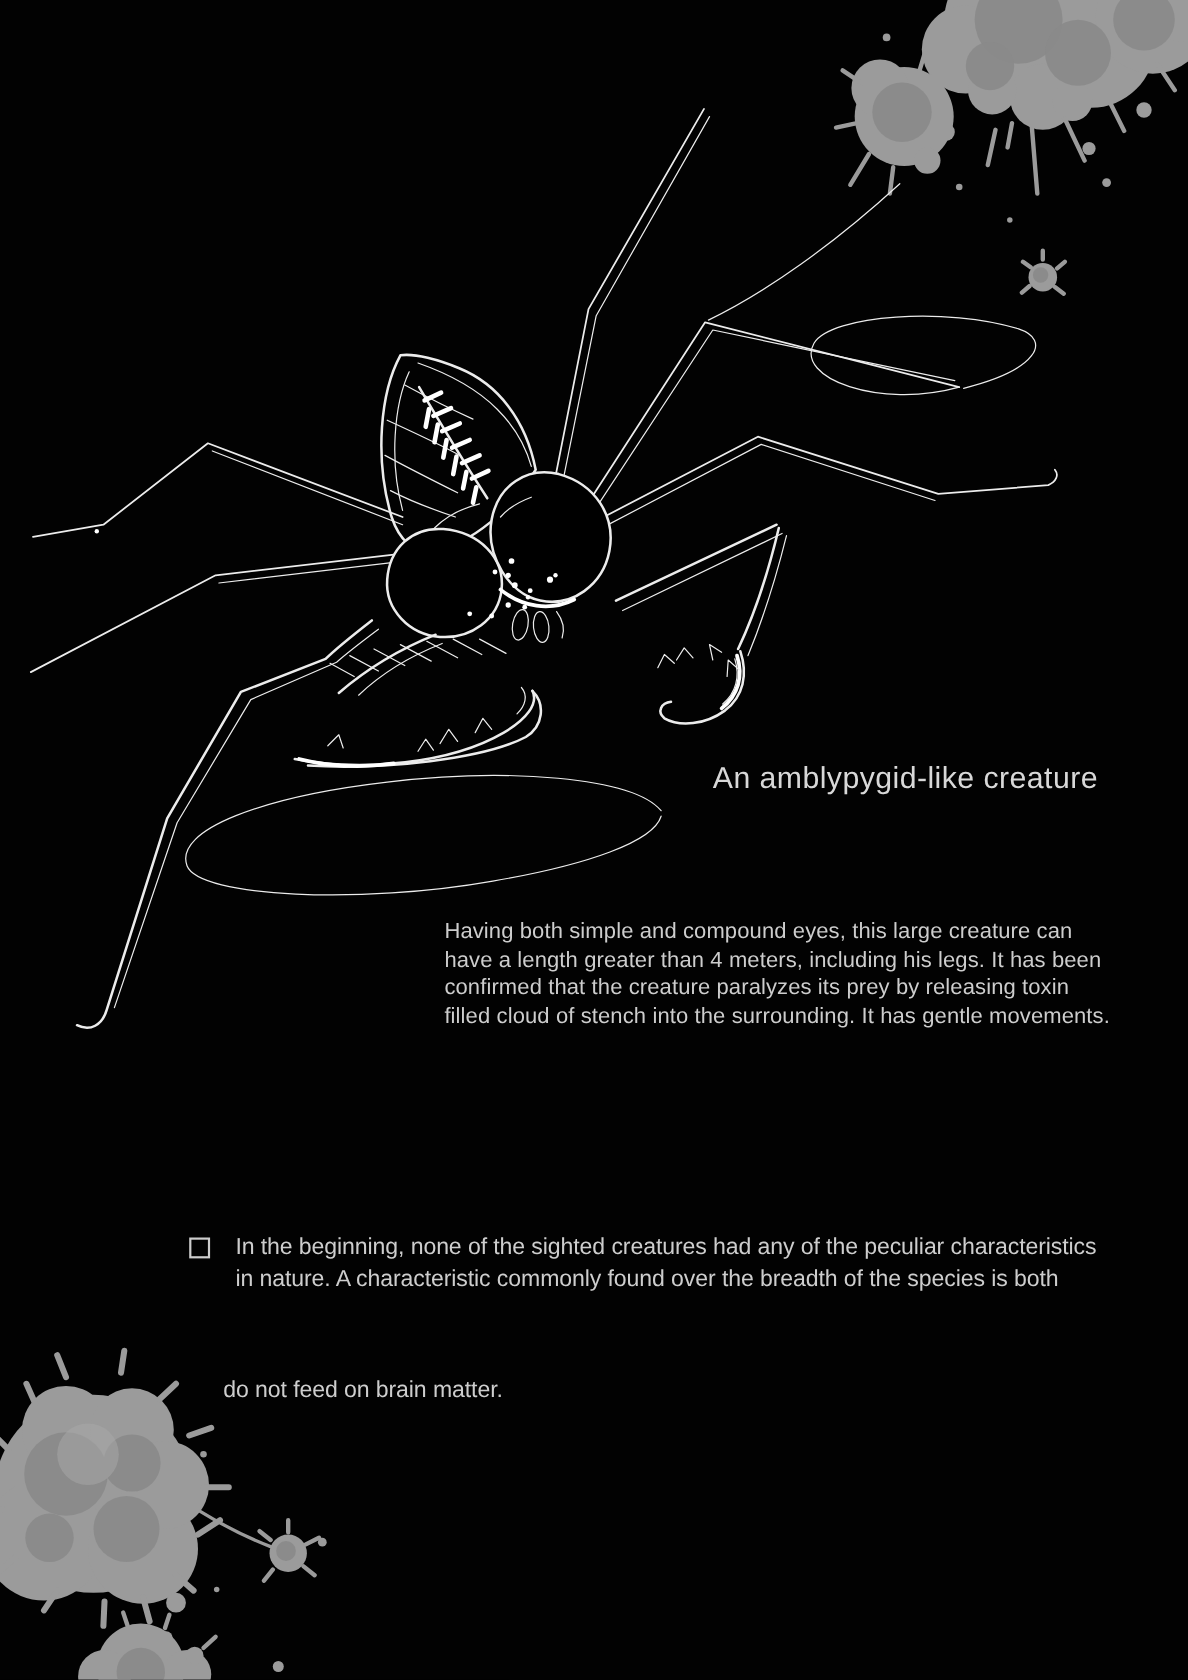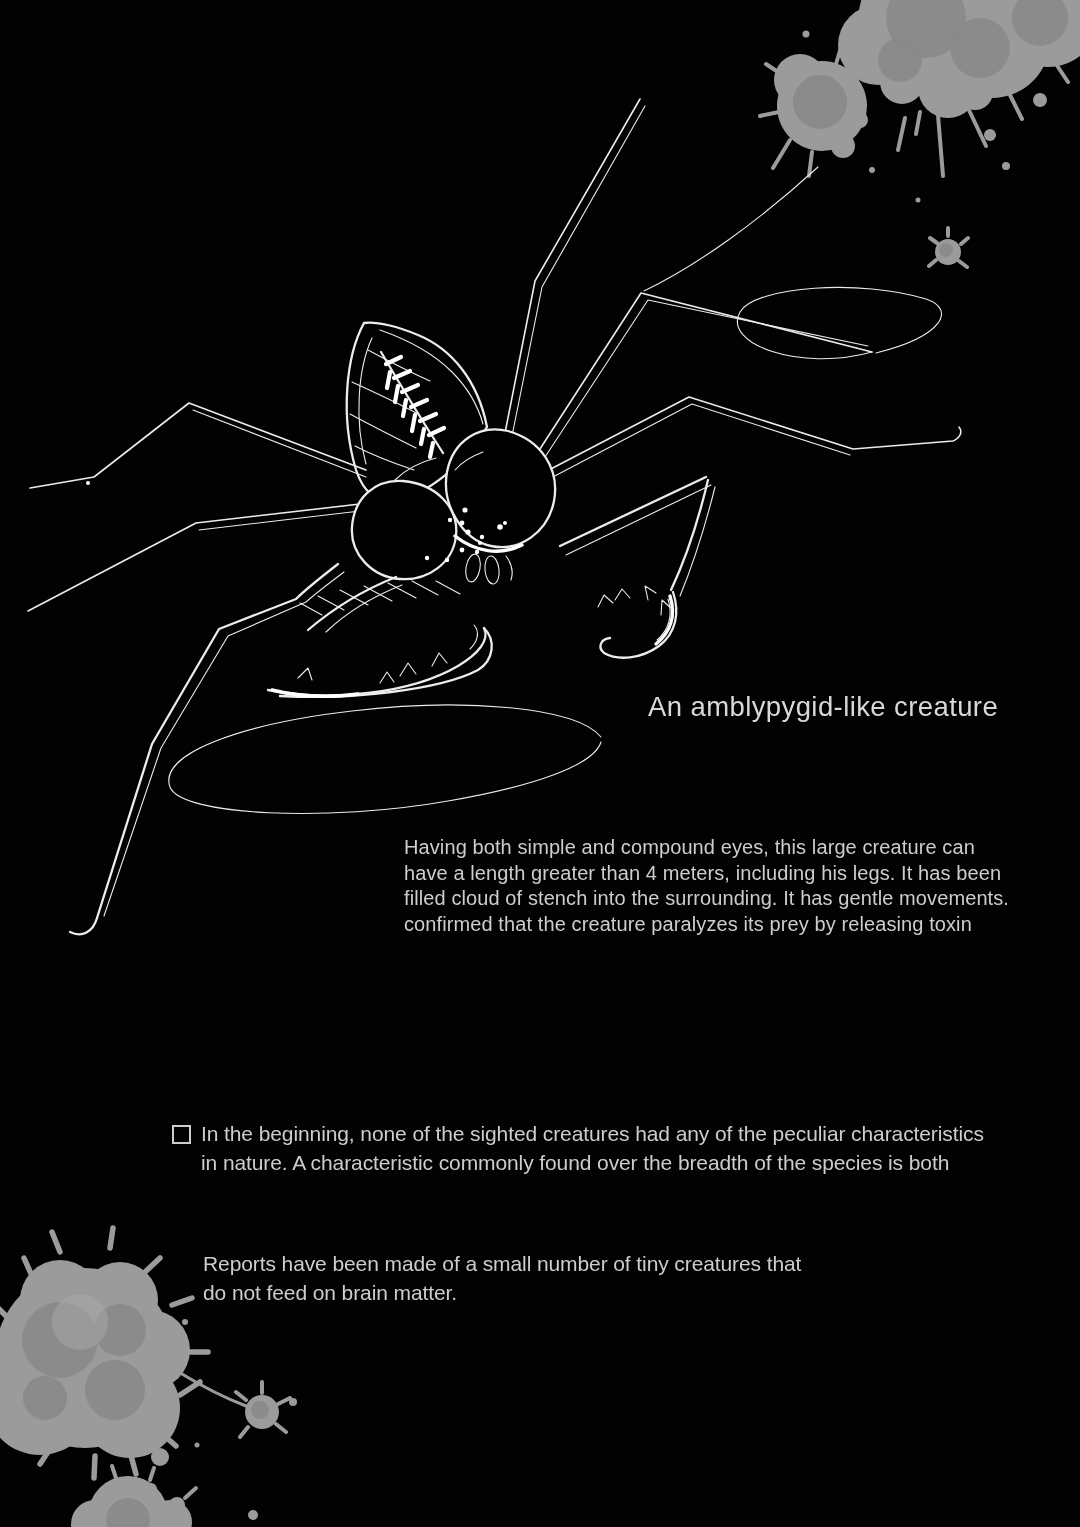--- a/index.html
+++ b/index.html
@@ -32,21 +32,21 @@
 
   
   .caption{
     position:absolute;left:648px;top:691px;
     font-size:27.5px;letter-spacing:.4px;
     color:var(--caption,#d8d8d8);white-space:nowrap;
   }
   .para{position:absolute;color:var(--text,#cdcdcd);}
   .para .tl{white-space:nowrap;}
   .p1{left:372px;top:835px;font-size:20px;line-height:25.6px;letter-spacing:.1px;margin-left:32px;}
-  .p2{left:201px;top:1119px;font-size:21px;line-height:29px;letter-spacing:-.1px;}
+  .p2{left:214px;top:1119px;font-size:21px;line-height:29px;letter-spacing:-.1px;}
   .p3{left:203px;top:1249px;font-size:21px;line-height:29px;letter-spacing:-.1px;}
   .sq{
     position:absolute;left:172px;top:1125px;
     width:15px;height:15px;
     border:2.6px solid var(--text,#cdcdcd);
     background:transparent;
   }
 </style>
 </head>
 <body>
@@ -215,28 +215,27 @@
       <circle class="blob" cx="177" cy="1505" r="8"></circle>
       <circle class="blob" cx="253" cy="1515" r="5"></circle>
     </g>
   </svg>
 
   <div class="caption">An amblypygid-like creature</div>
 
   <div class="para p1">
     <div class="tl">Having both simple and compound eyes, this large creature can</div>
     <div class="tl">have a length greater than 4 meters, including his legs. It has been</div>
+    <div class="tl">confirmed that the creature paralyzes its prey by releasing toxin</div>
     <div class="tl">filled cloud of stench into the surrounding. It has gentle movements.</div>
-    <div class="tl">confirmed that the creature paralyzes its prey by releasing toxin</div>
   </div>
 
   <div class="sq"></div>
   <div class="para p2">
     <div class="tl">In the beginning, none of the sighted creatures had any of the peculiar characteristics</div>
     <div class="tl">in nature.  A characteristic commonly found over the breadth of the species is both</div>
   </div>
 
   <div class="para p3">
-    <div class="tl">Reports have been made of a small number of tiny creatures that</div>
     <div class="tl">do not feed on brain matter.</div>
   </div>
 
 </div>
 
 </body></html>

